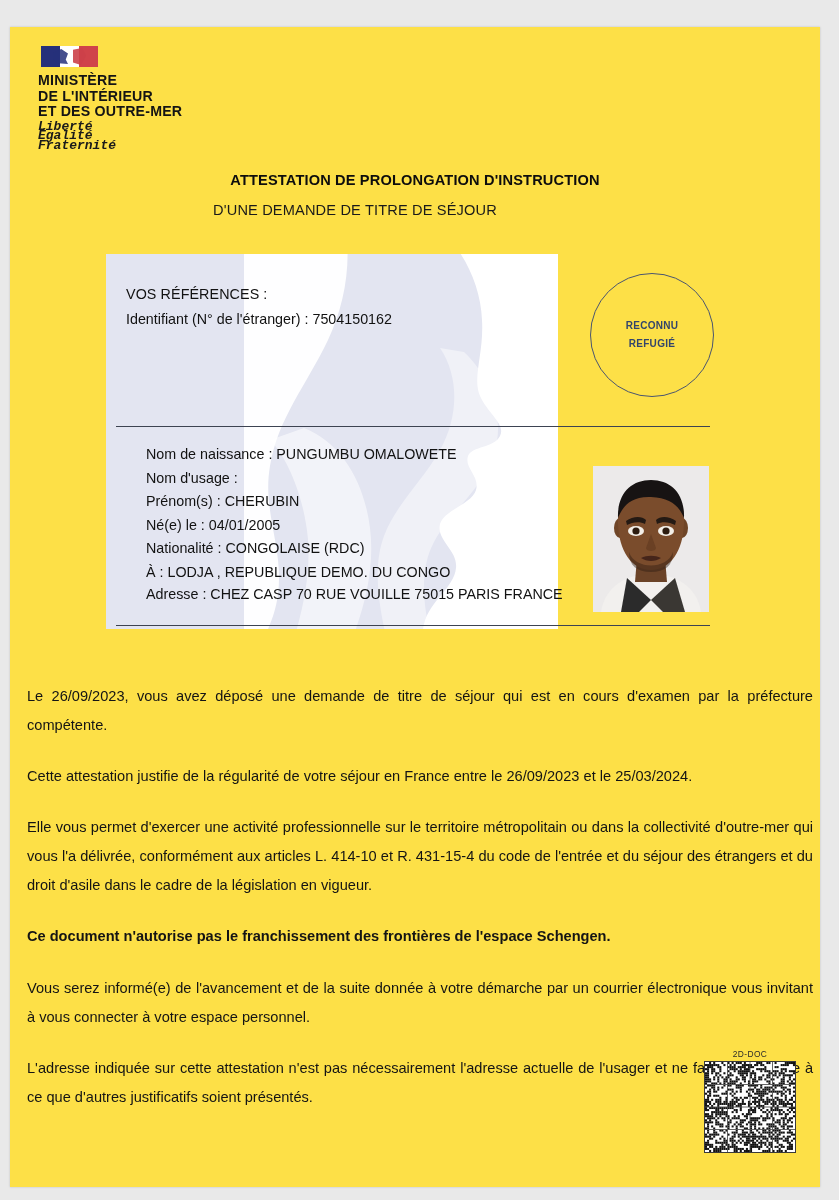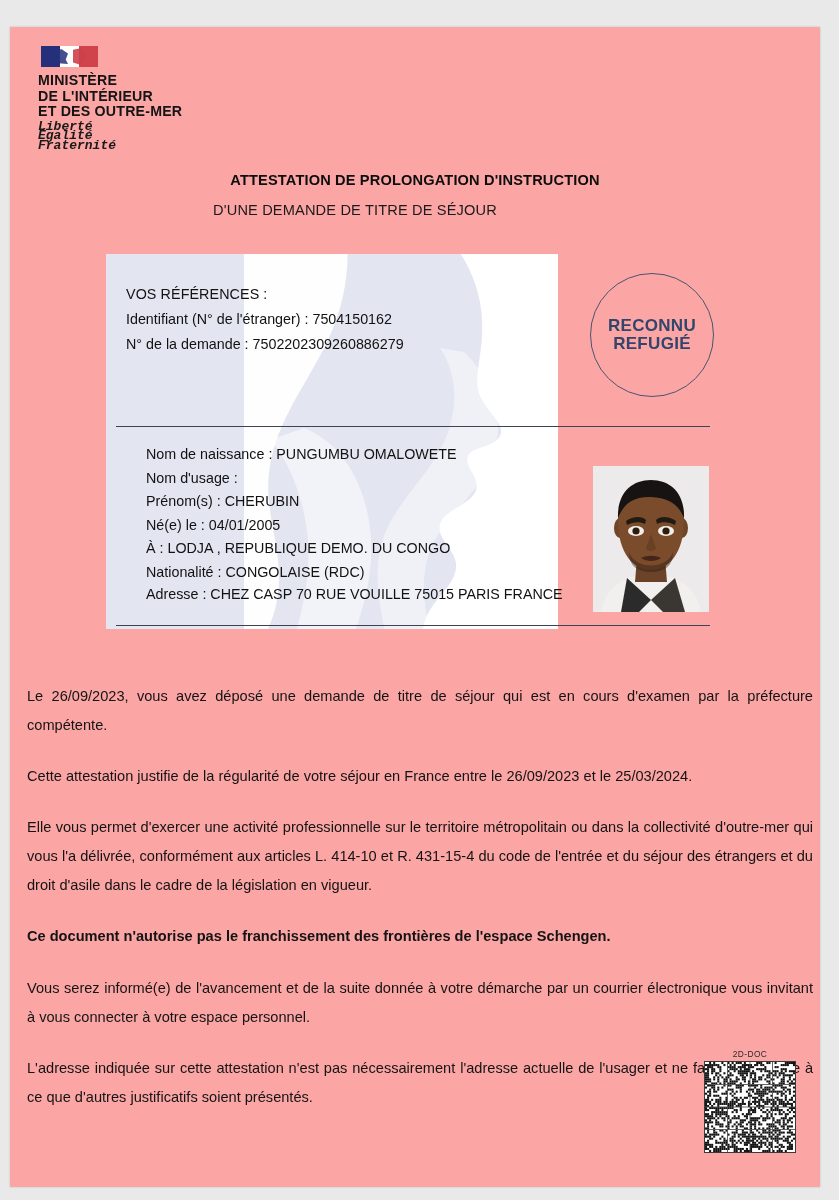--- a/index.html
+++ b/index.html
@@ -14,21 +14,21 @@
     font-family: "Liberation Sans", sans-serif;
   }
 
   
   .page {
     position: absolute;
     left: 10px;
     top: 27px;
     width: 810px;
     height: 1160px;
-    background: #fca5a5;
+    background: #fde047;
     box-shadow: 0 0 2px rgba(0,0,0,0.18);
     overflow: hidden;
   }
 
   
   .logo-block {
     position: absolute;
     left: 28px;
     top: 19px;
     width: 230px;
@@ -173,21 +173,21 @@
     width: 122px;
     height: 122px;
     border: 1.7px solid #4a5570;
     border-radius: 50%;
     display: flex;
     align-items: center;
     justify-content: center;
     flex-direction: column;
     color: #33456b;
     font-weight: bold;
-    font-size: 17px;
+    font-size: 10px;
     line-height: 18px;
     letter-spacing: .3px;
     text-align: center;
   }
 
   
   .photo {
     position: absolute;
     left: 497px;
     top: 212px;
@@ -291,35 +291,34 @@
         <path fill="#ffffff" opacity="0.45" d="M196 120 C 216 150, 214 190, 196 222 C 178 254, 152 276, 140 308 C 128 340, 134 382, 150 440 L 196 440 C 178 386, 174 344, 190 314 C 206 284, 238 262, 250 226 C 262 190, 246 148, 220 124 Z"></path>
       </svg>
     </div>
 
     <div class="card-rule rule-mid"></div>
     <div class="card-rule rule-bot"></div>
 
     <div class="ref-block">
       <div class="r-head">VOS RÉFÉRENCES :</div>
       <div>Identifiant (N° de l'étranger) : 7504150162</div>
-      <div>N° de la demande : 7502202309260886279</div>
     </div>
 
     <div class="badge">
       <span>RECONNU</span>
       <span>REFUGIÉ</span>
     </div>
 
     <div class="ident-block">
       <div>Nom de naissance : PUNGUMBU OMALOWETE</div>
       <div>Nom d'usage :</div>
       <div>Prénom(s) : CHERUBIN</div>
       <div>Né(e) le : 04/01/2005</div>
+      <div>Nationalité : CONGOLAISE (RDC)</div>
       <div>À : LODJA , REPUBLIQUE DEMO. DU CONGO</div>
-      <div>Nationalité : CONGOLAISE (RDC)</div>
       <div class="addr">Adresse : CHEZ CASP 70 RUE VOUILLE 75015 PARIS FRANCE</div>
     </div>
 
     <div class="photo">
       <svg viewBox="0 0 116 146" width="116" height="146">
         <rect x="0" y="0" width="116" height="146" fill="#eceaea"></rect>
 
         <path d="M8 146 C 12 120, 34 108, 58 108 C 82 108, 104 120, 108 146 Z" fill="#f2f0ee"></path>
         <path d="M34 112 L 58 134 L 46 146 L 28 146 Z" fill="#2b2b2b"></path>
         <path d="M82 112 L 58 134 L 70 146 L 92 146 Z" fill="#3a3733"></path>

